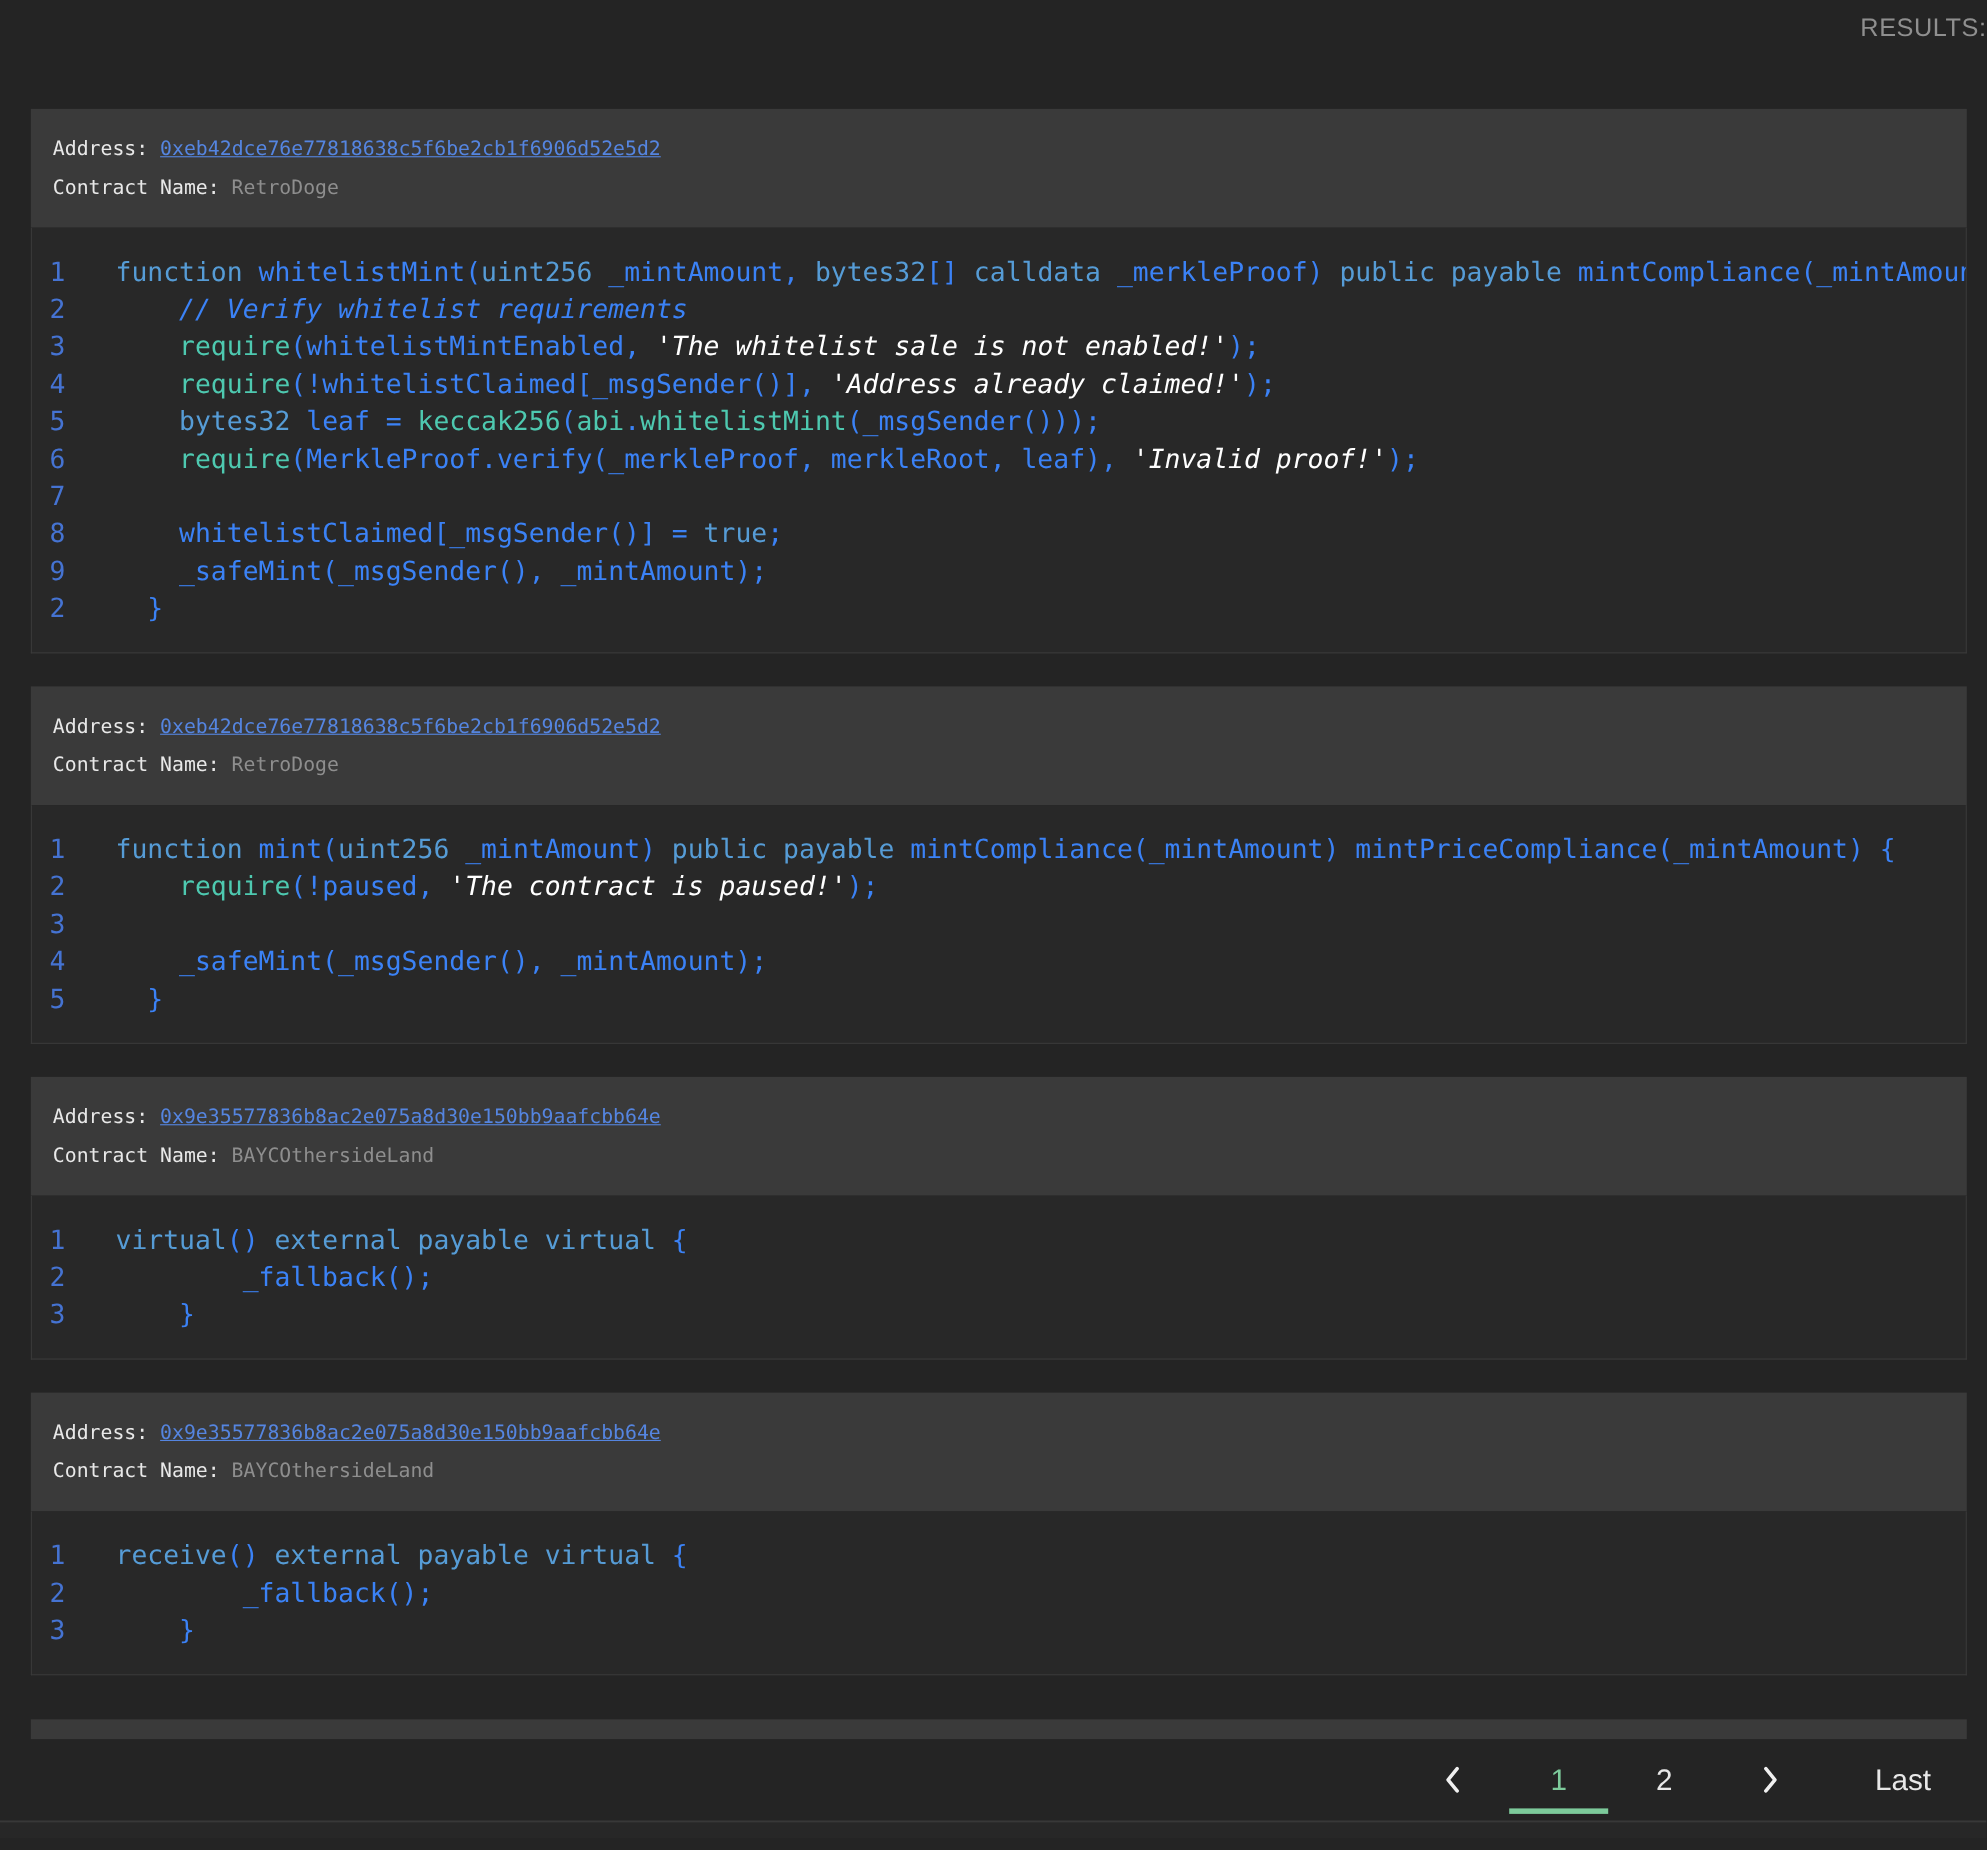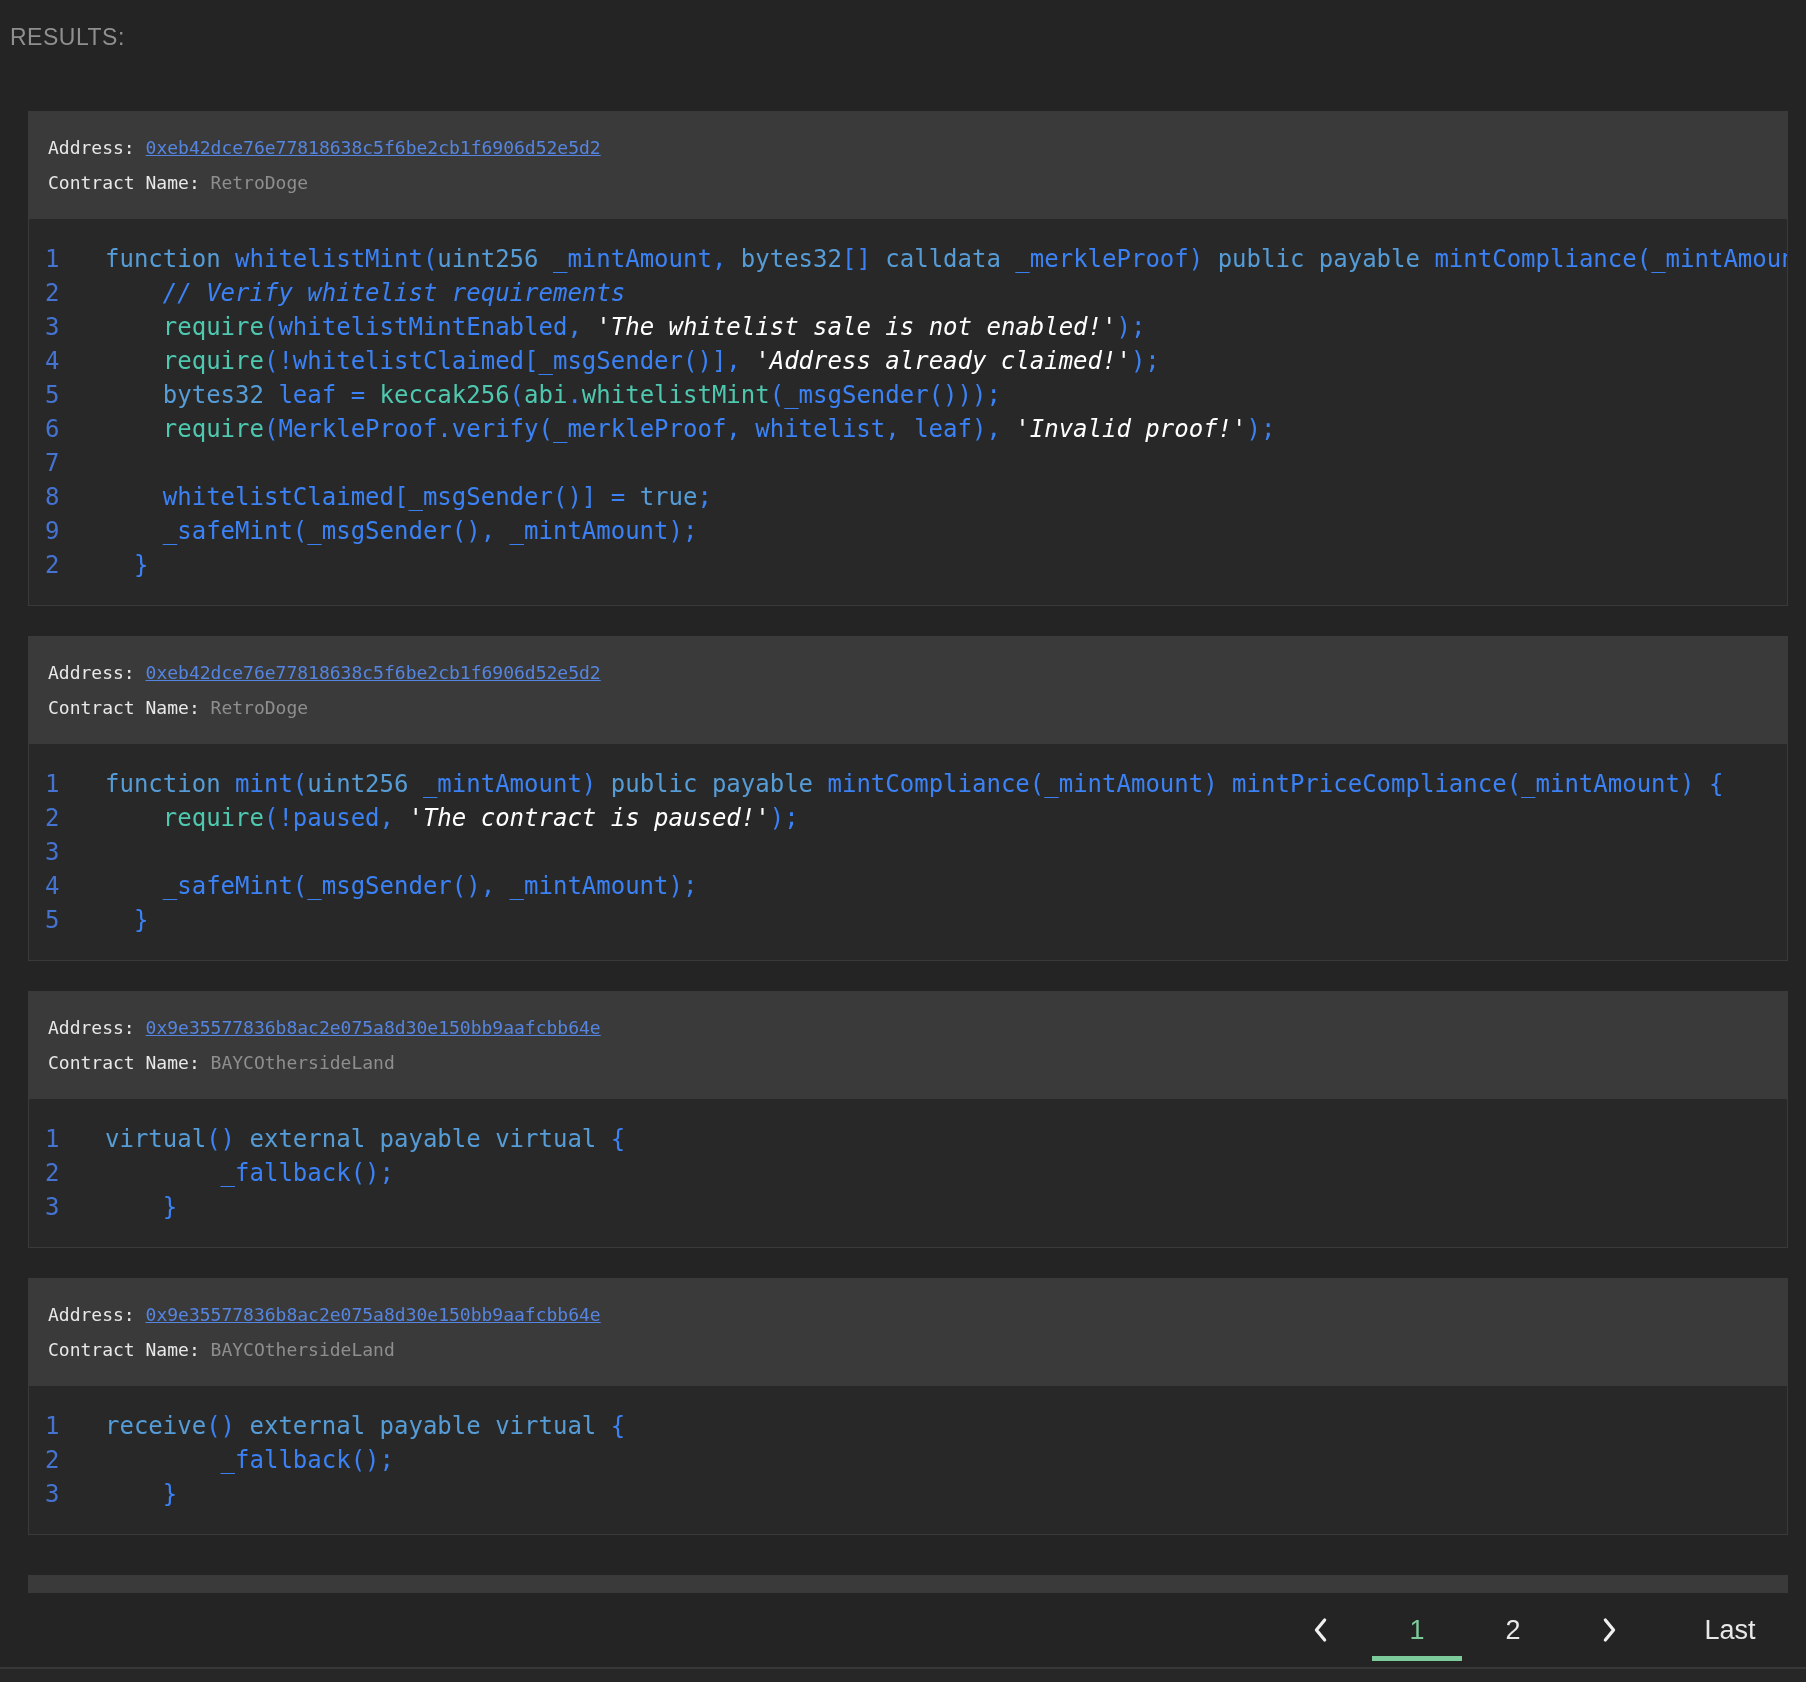--- a/index.html
+++ b/index.html
@@ -5,26 +5,27 @@
   * { box-sizing: border-box; }
   html,body { margin:0; padding:0; }
   body {
     width:1806px; height:1682px;
     background:#242424;
     overflow:hidden;
     font-family:"DejaVu Sans Mono", monospace;
     position:relative;
   }
   .results-label {
-    margin:24px 0 0 10px;
+    margin:12px 0 0 10px;
     font-family:"Liberation Sans", sans-serif;
     font-size:23px;
     letter-spacing:0.5px;
     color:#8f8f8f;
     height:26px;
+    text-align:right;
   }
   .results-list { margin-top:61px; }
   .card {
     width:1760px;
     margin-left:28px;
     margin-top:30px;
   }
   .card:first-child { margin-top:0; }
   .card-header {
     background:#3a3a3a;
@@ -144,21 +145,21 @@
         <div class="code-line">
           <span class="ln">4</span>
           <span class="ct"><span class="tk-pl">    </span><span class="tk-fn">require</span><span class="tk-pl">(!whitelistClaimed[_msgSender()], </span><span class="tk-str">'Address already claimed!'</span><span class="tk-pl">);</span></span>
         </div>
         <div class="code-line">
           <span class="ln">5</span>
           <span class="ct"><span class="tk-pl">    </span><span class="tk-kw">bytes32</span><span class="tk-pl"> leaf = </span><span class="tk-fn">keccak256</span><span class="tk-pl">(</span><span class="tk-fn">abi</span><span class="tk-pl">.</span><span class="tk-fn">whitelistMint</span><span class="tk-pl">(_msgSender()));</span></span>
         </div>
         <div class="code-line">
           <span class="ln">6</span>
-          <span class="ct"><span class="tk-pl">    </span><span class="tk-fn">require</span><span class="tk-pl">(MerkleProof.verify(_merkleProof, whitelist, leaf), </span><span class="tk-str">'Invalid proof!'</span><span class="tk-pl">);</span></span>
+          <span class="ct"><span class="tk-pl">    </span><span class="tk-fn">require</span><span class="tk-pl">(MerkleProof.verify(_merkleProof, merkleRoot, leaf), </span><span class="tk-str">'Invalid proof!'</span><span class="tk-pl">);</span></span>
         </div>
         <div class="code-line">
           <span class="ln">7</span>
           <span class="ct"></span>
         </div>
         <div class="code-line">
           <span class="ln">8</span>
           <span class="ct"><span class="tk-pl">    whitelistClaimed[_msgSender()] = </span><span class="tk-kw">true</span><span class="tk-pl">;</span></span>
         </div>
         <div class="code-line">

